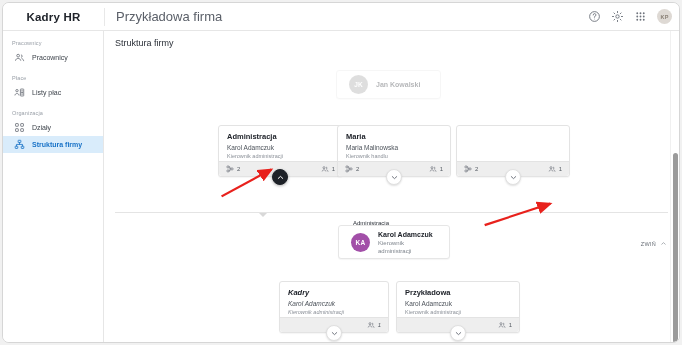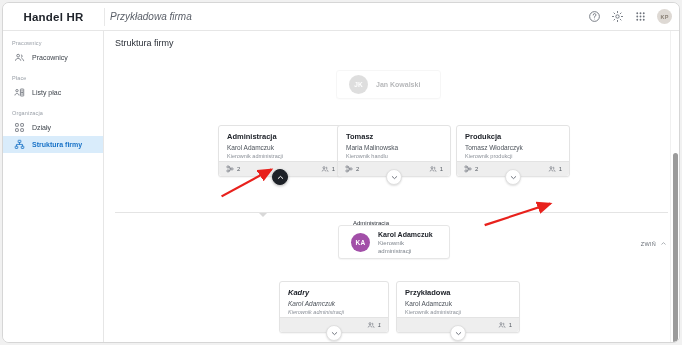--- a/index.html
+++ b/index.html
@@ -20,22 +20,22 @@
     position:absolute;left:0;top:0;width:100%;height:28px;
     background:#ffffff;border-bottom:1px solid #e6e6e6;box-sizing:border-box;
   }
   .brand{
     position:absolute;left:0;top:0;width:101px;height:27px;
     display:flex;align-items:center;justify-content:center;
     font-size:11.5px;font-weight:bold;color:#20242b;letter-spacing:.2px;
   }
   .topbar-sep{position:absolute;left:101px;top:5px;width:1px;height:18px;background:#e8e8e8;}
   .company{
-    position:absolute;left:107px;top:0;height:27px;display:flex;align-items:center;
-    font-size:10px;color:#5a5f68;font-style:italic;
+    position:absolute;left:113px;top:0;height:27px;display:flex;align-items:center;
+    font-size:13px;color:#5a5f68;
   }
   .topicons{
     position:absolute;right:7px;top:0;height:27px;display:flex;align-items:center;gap:10px;
   }
   .ticon{width:13px;height:13px;display:block;color:#6e737c;}
   .ticon svg{display:block;}
   .avatar-top{
     width:15px;height:15px;border-radius:50%;background:#ded9d4;color:#8a8076;
     font-size:5.5px;font-weight:bold;display:flex;align-items:center;justify-content:center;
     letter-spacing:.2px;
@@ -126,21 +126,21 @@
   
   .sbar{position:absolute;right:0;top:28px;bottom:0;width:9px;background:#ffffff;border-left:1px solid #f0f0f0;box-sizing:border-box;}
   .sthumb{position:absolute;left:2px;top:122px;width:5px;height:190px;background:#9b9b9b;border-radius:3px;}
 </style>
 </head>
 <body>
 
 <div class="window">
 
   <div class="topbar">
-    <div class="brand">Handel HR</div>
+    <div class="brand">Kadry HR</div>
     <div class="topbar-sep"></div>
     <div class="company">Przykładowa firma</div>
 
     <div class="topicons">
       <span class="ticon">
         <svg viewBox="0 0 24 24" width="13" height="13" fill="none" stroke="currentColor" stroke-width="1.7">
           <circle cx="12" cy="12" r="9"></circle>
           <path d="M9.6 9.2a2.5 2.5 0 1 1 3.2 2.4c-.6.2-.9.7-.9 1.3v.5" stroke-linecap="round"></path>
           <circle cx="12" cy="16.6" r=".8" fill="currentColor" stroke="none"></circle>
         </svg>
@@ -258,21 +258,21 @@
         </div>
       </div>
       <div class="toggle dark" style="left:168px;top:112px;">
         <svg viewBox="0 0 24 24" width="9" height="9" fill="none" stroke="currentColor" stroke-width="2.6">
           <path d="M6 14.5 12 9l6 5.5" stroke-linecap="round" stroke-linejoin="round"></path>
         </svg>
       </div>
 
       <div class="card" style="left:233px;top:68px;width:114px;height:52px;">
         <div class="card-body">
-          <div class="c-dept">Tomasz</div>
+          <div class="c-dept">Maria</div>
           <div class="c-person">Maria Malinowska</div>
           <div class="c-role">Kierownik handlu</div>
         </div>
         <div class="card-foot">
           <span class="stat">
             <svg viewBox="0 0 24 24" width="8" height="8" fill="none" stroke="currentColor" stroke-width="2">
               <rect x="3" y="3" width="6" height="5.5" rx="1"></rect>
               <rect x="3" y="15" width="6" height="5.5" rx="1"></rect>
               <rect x="15" y="9" width="6" height="5.5" rx="1"></rect>
               <path d="M9 5.8h3v6h3M9 17.8h3v-6" stroke-linecap="round"></path>
@@ -289,25 +289,20 @@
           </span>
         </div>
       </div>
       <div class="toggle light" style="left:282px;top:112px;">
         <svg viewBox="0 0 24 24" width="9" height="9" fill="none" stroke="currentColor" stroke-width="2.6">
           <path d="M6 9.5 12 15l6-5.5" stroke-linecap="round" stroke-linejoin="round"></path>
         </svg>
       </div>
 
       <div class="card" style="left:352px;top:68px;width:114px;height:52px;">
-        <div class="card-body">
-          <div class="c-dept">Produkcja</div>
-          <div class="c-person">Tomasz Włodarczyk</div>
-          <div class="c-role">Kierownik produkcji</div>
-        </div>
         <div class="card-foot">
           <span class="stat">
             <svg viewBox="0 0 24 24" width="8" height="8" fill="none" stroke="currentColor" stroke-width="2">
               <rect x="3" y="3" width="6" height="5.5" rx="1"></rect>
               <rect x="3" y="15" width="6" height="5.5" rx="1"></rect>
               <rect x="15" y="9" width="6" height="5.5" rx="1"></rect>
               <path d="M9 5.8h3v6h3M9 17.8h3v-6" stroke-linecap="round"></path>
             </svg>
             <span>2</span>
           </span>

